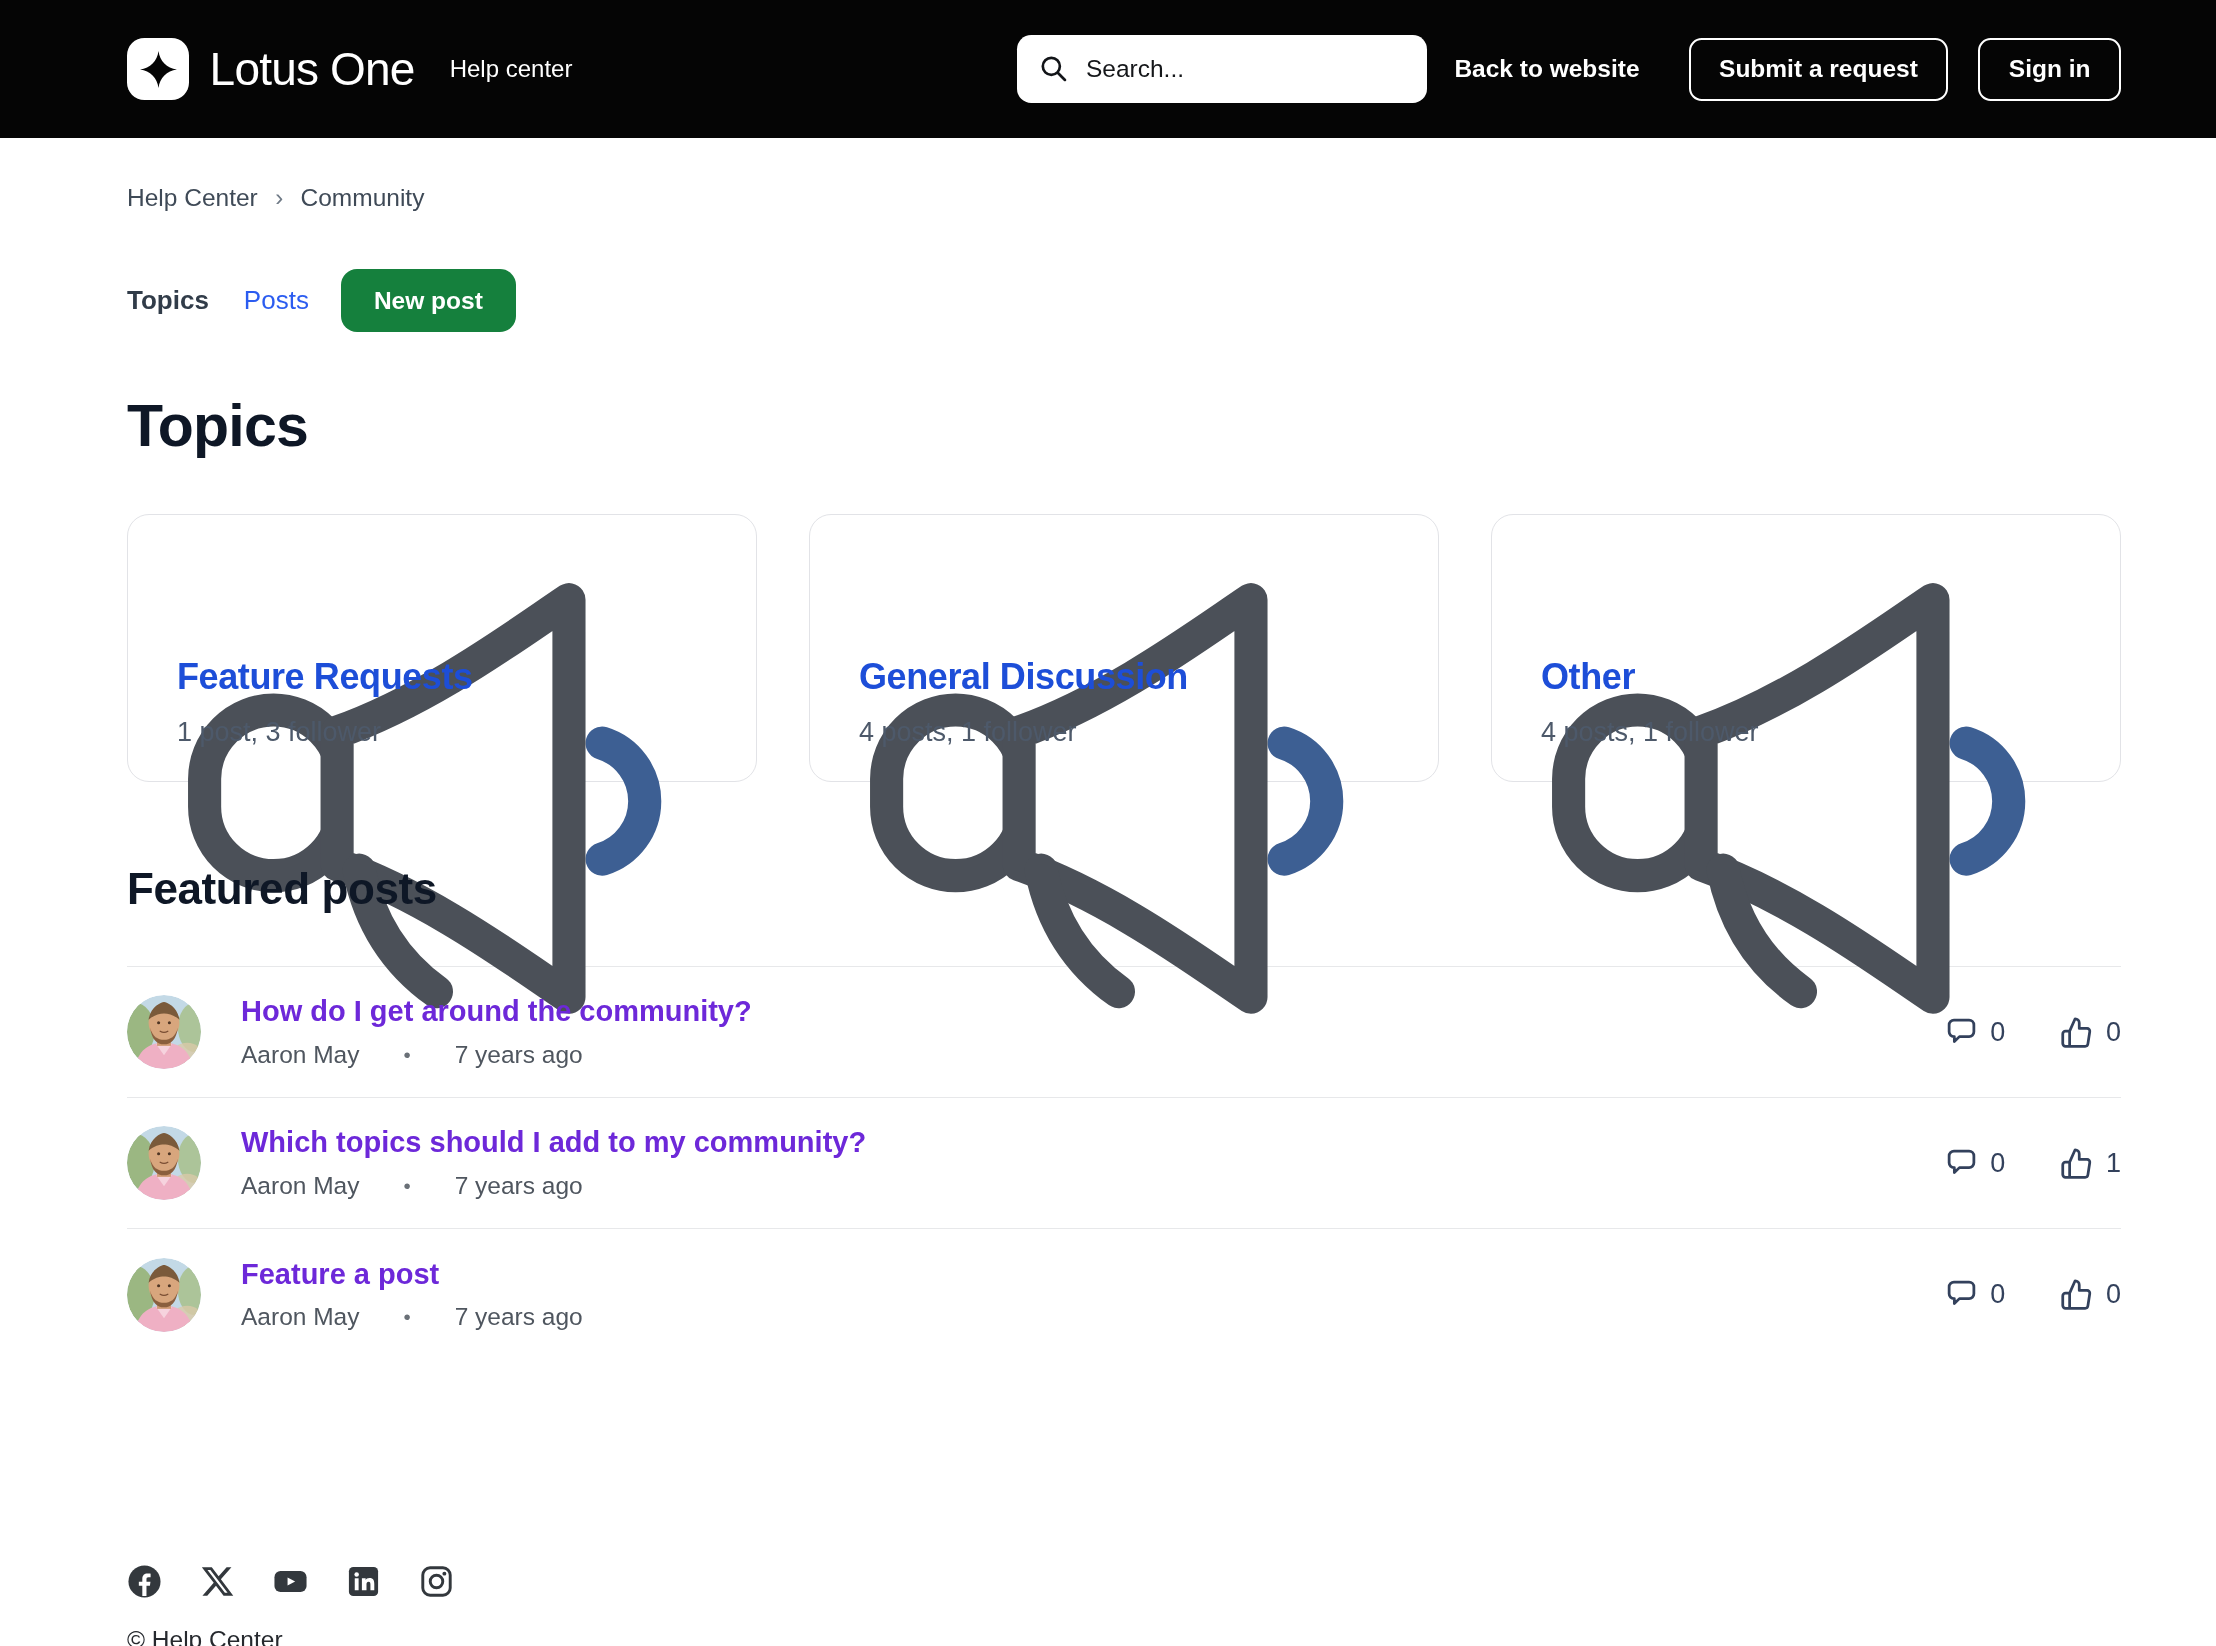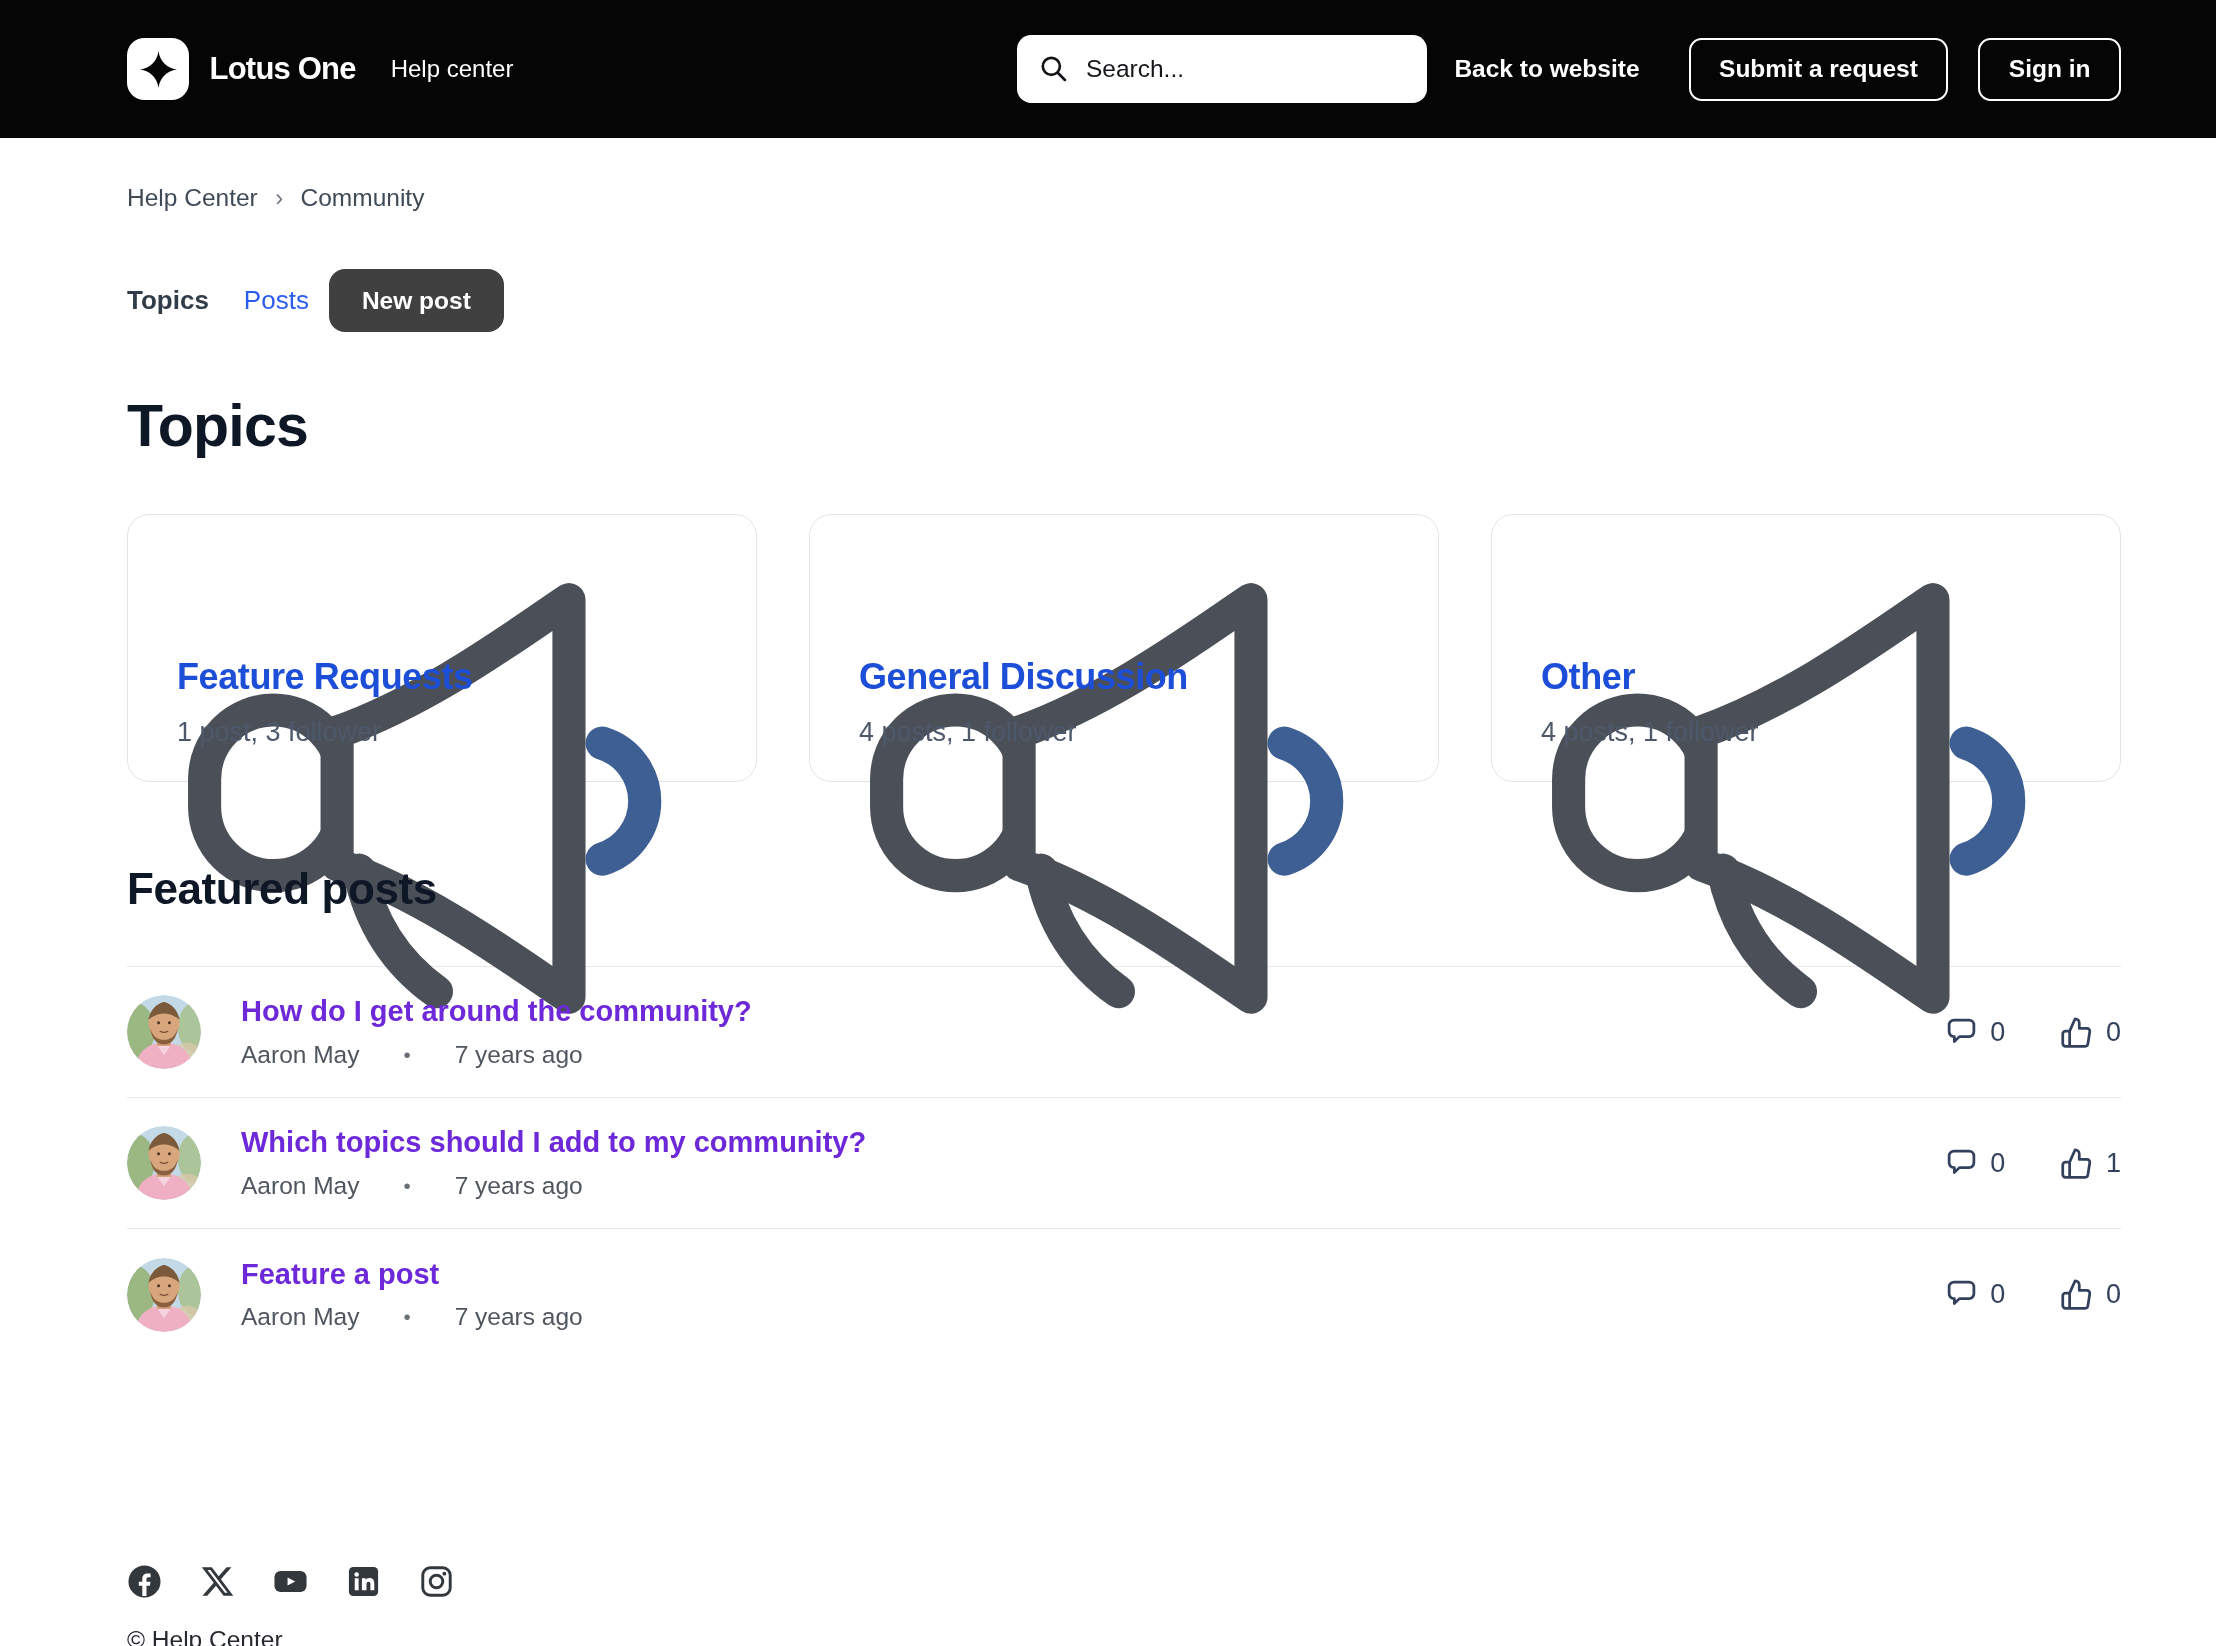--- a/index.html
+++ b/index.html
@@ -11,21 +11,21 @@
   .header {
     height:138px; background:#050505; display:flex; align-items:center;
     padding:0 95px 0 127px;
   }
   .logo-box {
     width:62px; height:62px; background:#ffffff; border-radius:17.4px;
     display:flex; align-items:center; justify-content:center; margin-right:20.6px;
     flex:0 0 auto; cursor:pointer;
   }
   .logo-box svg { width:41px; height:41px; }
-  .brand { color:#ffffff; font-size:31px; font-weight:700; letter-spacing:-0.8px; }
+  .brand { color:#ffffff; font-size:46px; font-weight:400; letter-spacing:-0.8px; }
   .subtitle { color:#ffffff; font-size:24px; font-weight:400; margin-left:35px; }
   .header-spacer { flex:1; }
   .search {
     width:410px; height:68px; background:#ffffff; border-radius:14.2px;
     display:flex; align-items:center; padding:0 20.6px; margin-right:27px;
   }
   .search svg { width:32px; height:32px; flex:0 0 auto; margin-right:16px; }
   .search input {
     border:none; outline:none; font-family:inherit; font-size:24.5px; color:#15171a;
     width:100%; background:transparent;
@@ -42,21 +42,21 @@
   
   .main { padding:0 95px 0 127px; }
   .breadcrumb { margin-top:46px; display:flex; align-items:center; font-size:24.5px; color:#3f4a57; }
   .breadcrumb .crumb-link { cursor:pointer; }
   .breadcrumb .sep { color:#6f7a86; margin:0 17.4px; font-size:24px; }
 
   .tabs { margin-top:57px; display:flex; align-items:center; }
   .tab-topics { font-size:26px; font-weight:700; color:#313c49; cursor:pointer; }
   .tab-posts  { font-size:26px; font-weight:400; color:#2b5cf0; margin-left:35px; cursor:pointer; }
   .new-post-btn {
-    margin-left:20px; background:#404040; color:#ffffff; font-family:inherit;
+    margin-left:32px; background:#15803d; color:#ffffff; font-family:inherit;
     font-size:24.5px; font-weight:700; border:none; border-radius:16px;
     height:63px; padding:0 33px; display:flex; align-items:center; cursor:pointer;
   }
 
   .h1 { margin-top:60px; font-size:59px; font-weight:700; color:#0e1726; letter-spacing:-0.8px; }
 
   .cards { margin-top:54px; display:grid; grid-template-columns:repeat(3,1fr); gap:52px; }
   .card {
     height:268px; border:1.6px solid #e2e3e7; border-radius:22px; background:#ffffff;
     padding:46px 49px; cursor:pointer;

